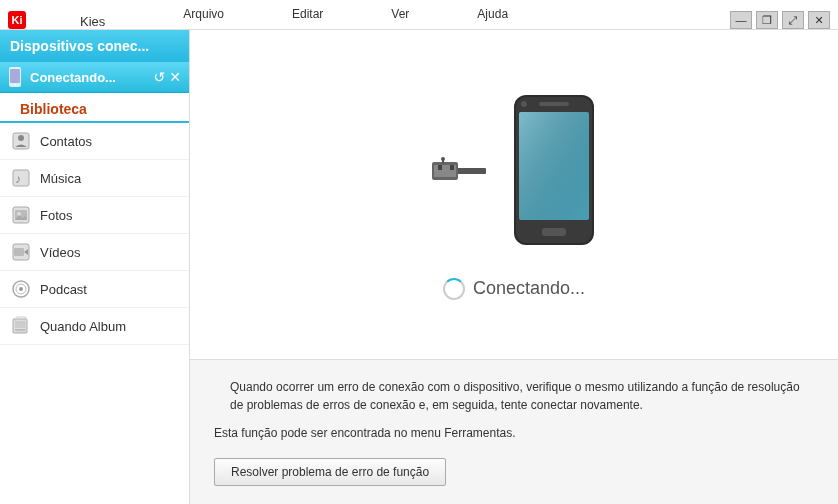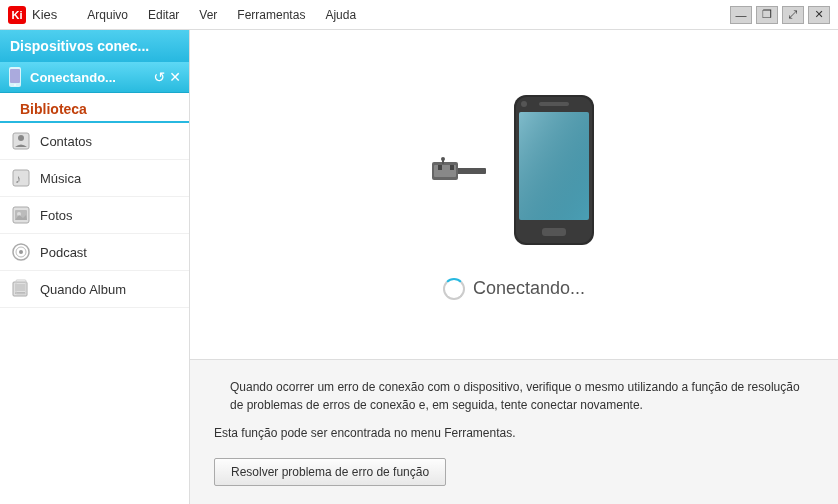--- a/index.html
+++ b/index.html
@@ -9,25 +9,26 @@
       font-family: 'Segoe UI', Arial, sans-serif;
       font-size: 13px;
       background: #f0f0f0;
       overflow: hidden;
       user-select: none;
     }
 
     
     #title-bar {
       display: flex;
-      align-items: center;
+      align-items: flex-end;
       background: #fff;
       height: 30px;
       border-bottom: 1px solid #ddd;
       padding: 0 8px;
+      gap: 48px;
     }
     #app-logo {
       width: 18px;
       height: 18px;
       background: #e00;
       border-radius: 3px;
       display: flex;
       align-items: center;
       justify-content: center;
       color: #fff;
@@ -236,21 +237,20 @@
 <body>
 
 <div id="title-bar">
   <div id="app-logo">
     <span>Ki</span>
   </div>
   <span id="app-title">Kies</span>
   <div class="menu-item">Arquivo</div>
   <div class="menu-item">Editar</div>
   <div class="menu-item">Ver</div>
-  <div class="menu-item">Ferramentas</div>
   <div class="menu-item">Ajuda</div>
   <div id="window-controls">
     <div class="win-btn">—</div>
     <div class="win-btn">❐</div>
     <div class="win-btn">⤢</div>
     <div class="win-btn">✕</div>
   </div>
 </div>
 
 <div id="main">
@@ -303,20 +303,30 @@
         <svg width="20" height="20" viewBox="0 0 20 20">
           <rect x="2" y="2" width="16" height="16" rx="2" fill="#e0e0e0" stroke="#aaa" stroke-width="1"></rect>
           <rect x="4" y="5" width="12" height="10" rx="1" fill="#bbb"></rect>
           <circle cx="8" cy="9" r="2" fill="#ddd"></circle>
           <path d="M4 15 L8 10 L12 13 L15 10 L16 15Z" fill="#aaa"></path>
         </svg>
       </div>
       <span>Fotos</span>
     </div>
 
+    <div class="sidebar-item">
+      <div class="sidebar-item-icon">
+        <svg width="20" height="20" viewBox="0 0 20 20">
+          <rect x="2" y="2" width="16" height="16" rx="2" fill="#e0e0e0" stroke="#aaa" stroke-width="1"></rect>
+          <rect x="3" y="6" width="10" height="8" rx="1" fill="#bbb"></rect>
+          <polygon points="17,7 13,10 17,13" fill="#999"></polygon>
+        </svg>
+      </div>
+      <span>Vídeos</span>
+    </div>
 
     <div class="sidebar-item">
       <div class="sidebar-item-icon">
         <svg width="20" height="20" viewBox="0 0 20 20">
           <circle cx="10" cy="10" r="8" fill="none" stroke="#aaa" stroke-width="1.5"></circle>
           <circle cx="10" cy="10" r="5" fill="none" stroke="#bbb" stroke-width="1"></circle>
           <circle cx="10" cy="10" r="2" fill="#999"></circle>
         </svg>
       </div>
       <span>Podcast</span>

